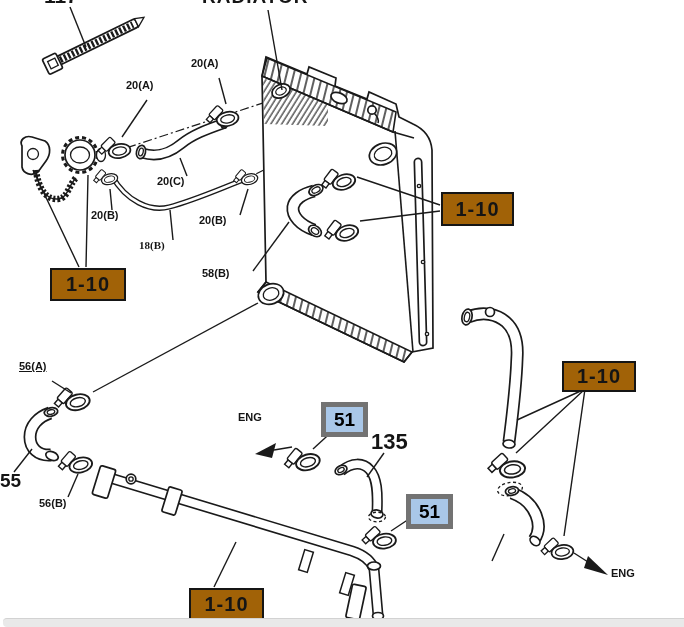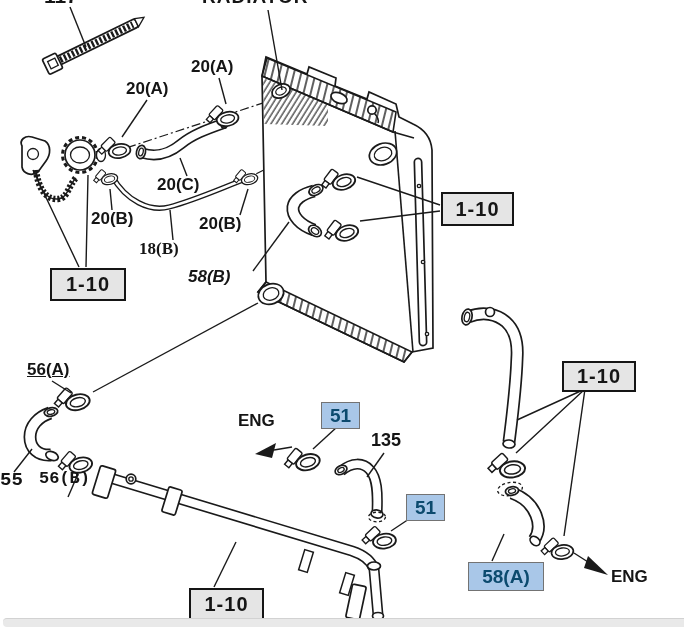--- a/index.html
+++ b/index.html
@@ -1,21 +1,21 @@
 <!DOCTYPE html>
 <html><head>
 <meta charset="utf-8">
 <style>
   html,body{margin:0;padding:0;background:#fff;}
   .stage{position:relative;width:684px;height:627px;background:#fff;overflow:hidden;
          font-family:"Liberation Sans",sans-serif;}
   .stage svg{position:absolute;left:0;top:0;}
-  .lbl{position:absolute;font-weight:bold;font-size:17px;color:#151515;white-space:nowrap;line-height:1;}
-  .hl{background:#a9c7e8;color:#0c4a6e;border:1px solid #737373;display:flex;align-items:center;justify-content:center;}
-  .refbox{position:absolute;border:2px solid #151515;background:#e5e5e5;color:#151515;
+  .lbl{position:absolute;font-weight:bold;font-size:11px;color:#151515;white-space:nowrap;line-height:1;}
+  .hl{background:#a9c7e8;color:#000000;border:5px solid #737373;display:flex;align-items:center;justify-content:center;}
+  .refbox{position:absolute;border:2px solid #151515;background:#a16207;color:#151515;
           display:flex;align-items:center;justify-content:center;font-weight:bold;font-size:20px;
           font-family:"Liberation Sans",sans-serif;letter-spacing:1px;}
   .hscroll{position:absolute;left:3px;right:0;bottom:0;height:8px;background:#e9e9e9;
            border-top:1px solid #d2d2d2;border-radius:4px 0 0 4px;}
   
   .ln{stroke:#1a1a1a;stroke-width:1.6;fill:none;}
   .ld{stroke:#1a1a1a;stroke-width:1.4;fill:none;}
   .dd{stroke:#1a1a1a;stroke-width:1.2;fill:none;stroke-dasharray:9 3 2 3;}
   .dsh{stroke:#1a1a1a;stroke-width:1.3;fill:none;stroke-dasharray:3 2.5;}
   .wf{fill:#fff;stroke:#1a1a1a;stroke-width:1.7;}
@@ -240,31 +240,30 @@
 </svg>
 
 <div class="lbl" style="left:44px;top:-15px;font-size:21px;">117</div>
 <div class="lbl" style="left:202px;top:-13px;font-size:19px;letter-spacing:1px;">RADIATOR</div>
 <div class="lbl" style="left:126px;top:80px;">20(A)</div>
 <div class="lbl" style="left:191px;top:58px;">20(A)</div>
 <div class="lbl" style="left:157px;top:176px;">20(C)</div>
 <div class="lbl" style="left:91px;top:210px;">20(B)</div>
 <div class="lbl" style="left:199px;top:215px;">20(B)</div>
 <div class="lbl" style="left:139px;top:240px;font-family:Liberation Serif, serif;">18(B)</div>
-<div class="lbl" style="left:188px;top:268px;font-style:italic;">58(B)</div>
-<div class="lbl" style="left:27px;top:361px;text-decoration:underline;">56(A)</div>
-<div class="lbl" style="left:0px;top:471px;font-size:19px;font-family:Liberation Mono, monospace;">55</div>
-<div class="lbl" style="left:39px;top:470px;font-family:Liberation Mono, monospace;">56(B)</div>
+<div class="lbl" style="left:202px;top:268px;">58(B)</div>
+<div class="lbl" style="left:19px;top:361px;text-decoration:underline;">56(A)</div>
+<div class="lbl" style="left:0px;top:471px;font-size:19px;">55</div>
+<div class="lbl" style="left:39px;top:498px;">56(B)</div>
 <div class="lbl" style="left:238px;top:412px;">ENG</div>
-<div class="lbl" style="left:371px;top:431px;font-size:18px;">135</div>
+<div class="lbl" style="left:371px;top:431px;font-size:22px;">135</div>
 <div class="lbl" style="left:611px;top:568px;">ENG</div>
 
 <div class="lbl hl" style="left:321px;top:402px;width:37px;height:25px;font-size:19px;">51</div>
 <div class="lbl hl" style="left:406px;top:494px;width:37px;height:25px;font-size:19px;">51</div>
-<div class="lbl hl" style="left:468px;top:562px;width:74px;height:27px;font-size:19px;">58(A)</div>
 
 <div class="refbox" style="left:50px;top:268px;width:72px;height:29px;">1-10</div>
 <div class="refbox" style="left:441px;top:192px;width:69px;height:30px;">1-10</div>
 <div class="refbox" style="left:562px;top:361px;width:70px;height:27px;">1-10</div>
 <div class="refbox" style="left:189px;top:588px;width:71px;height:29px;">1-10</div>
 
 <div class="hscroll"></div>
 </div>
 
 </body></html>

